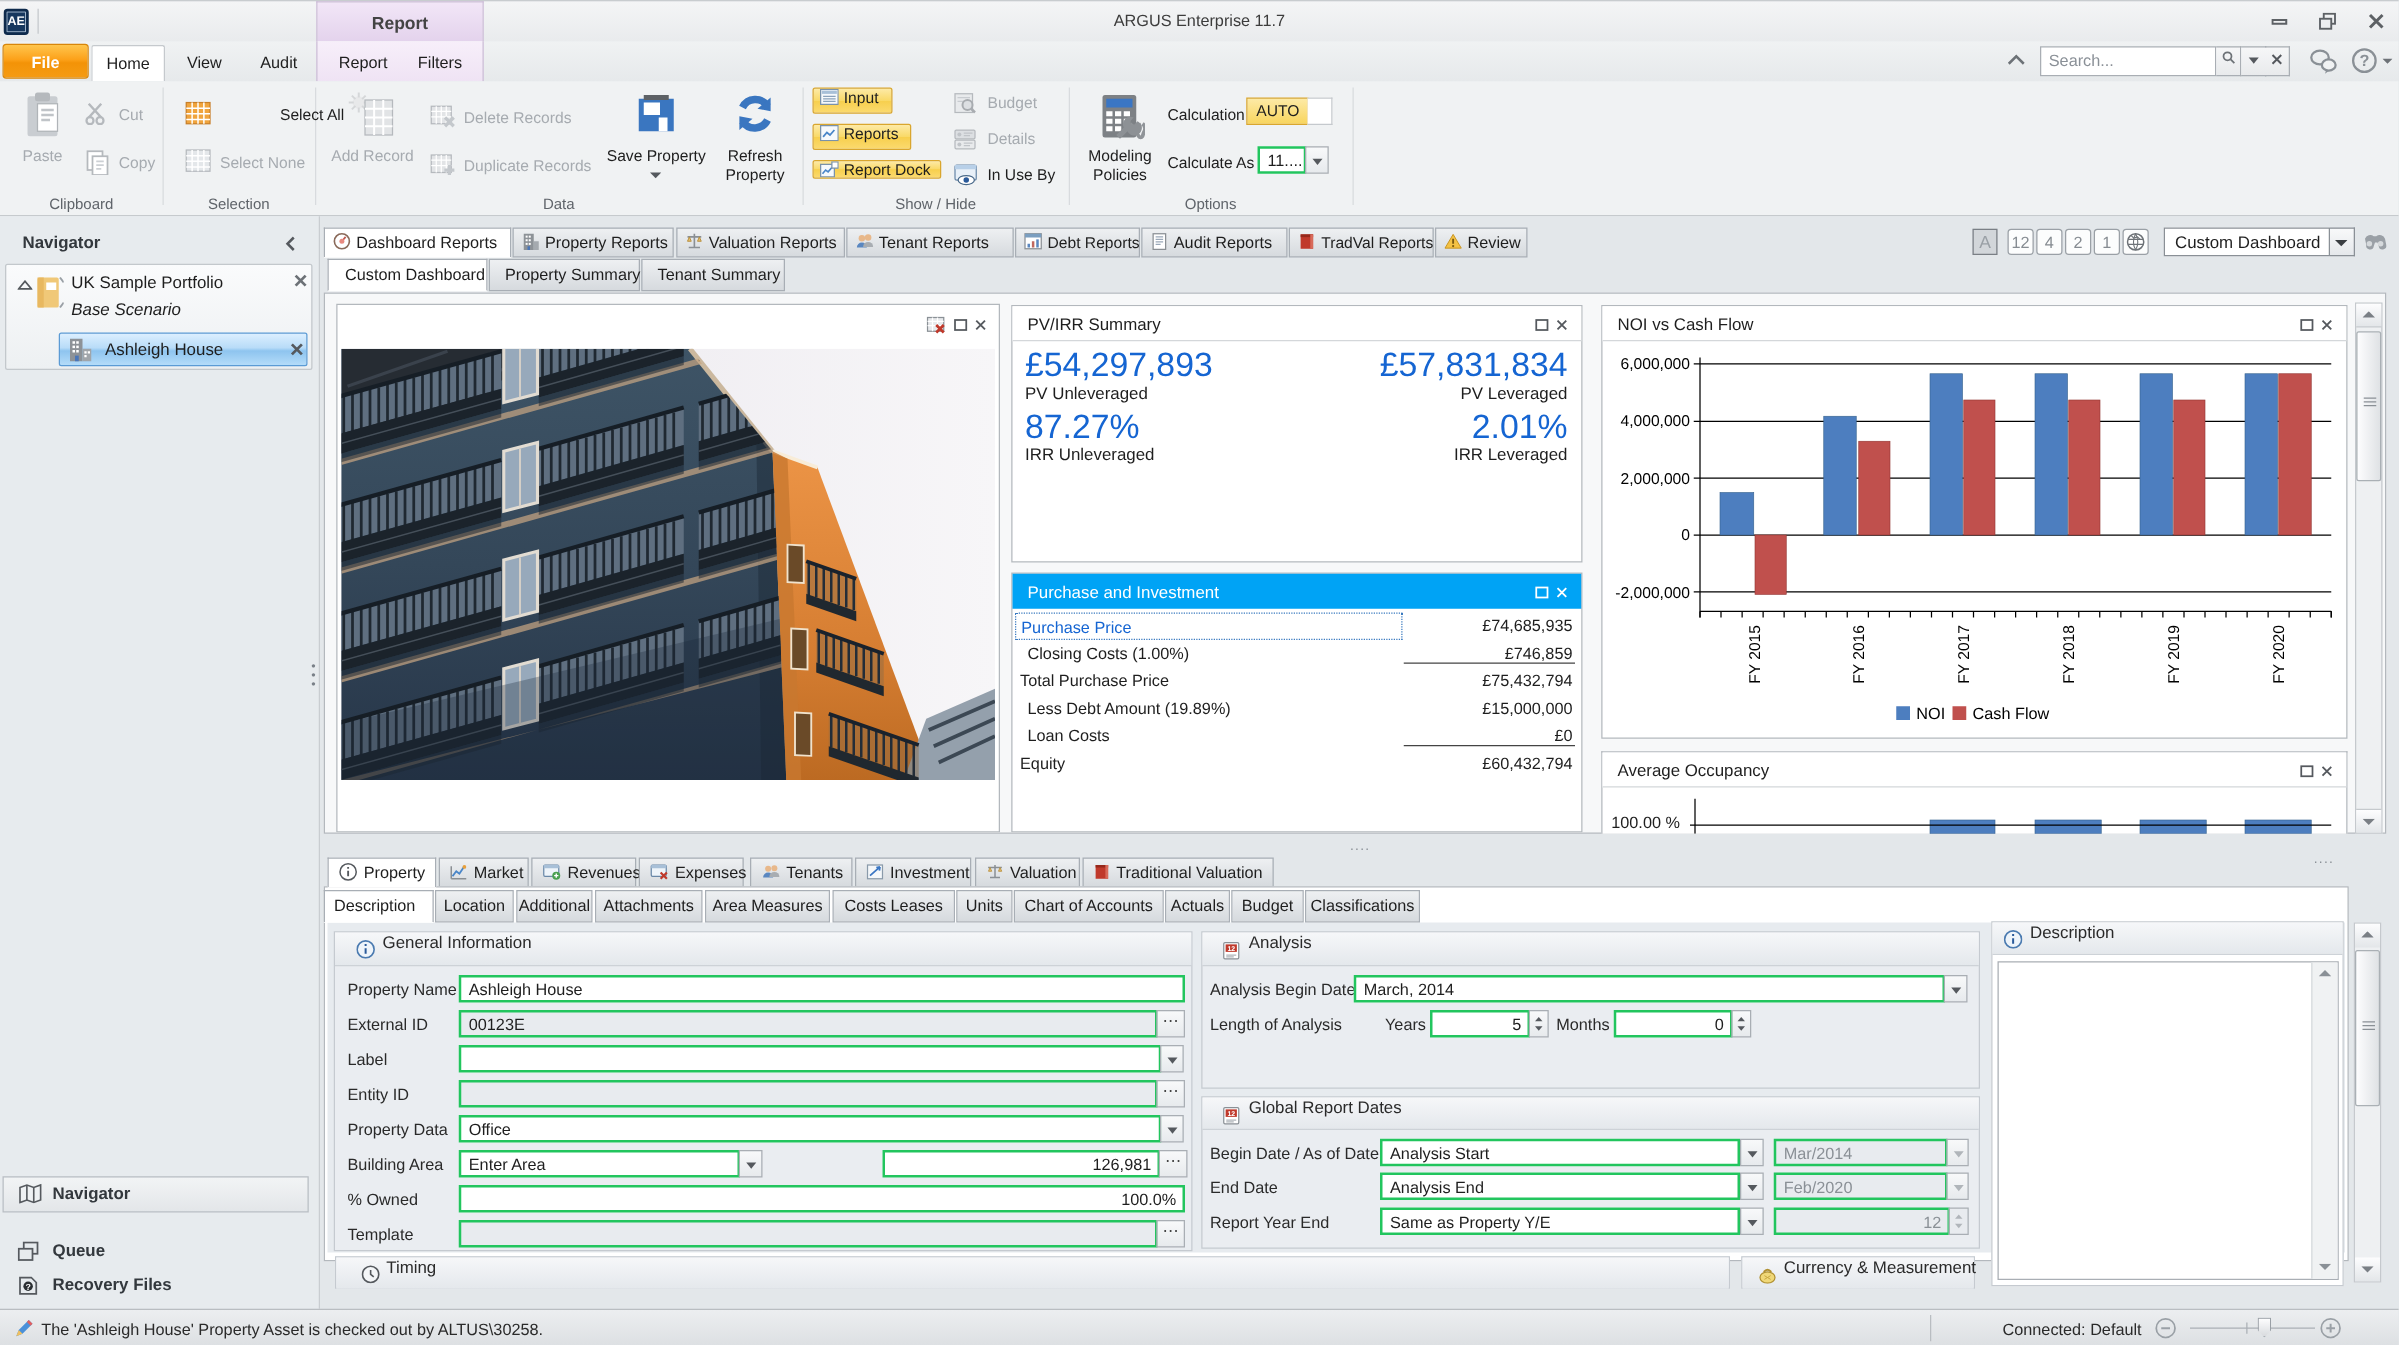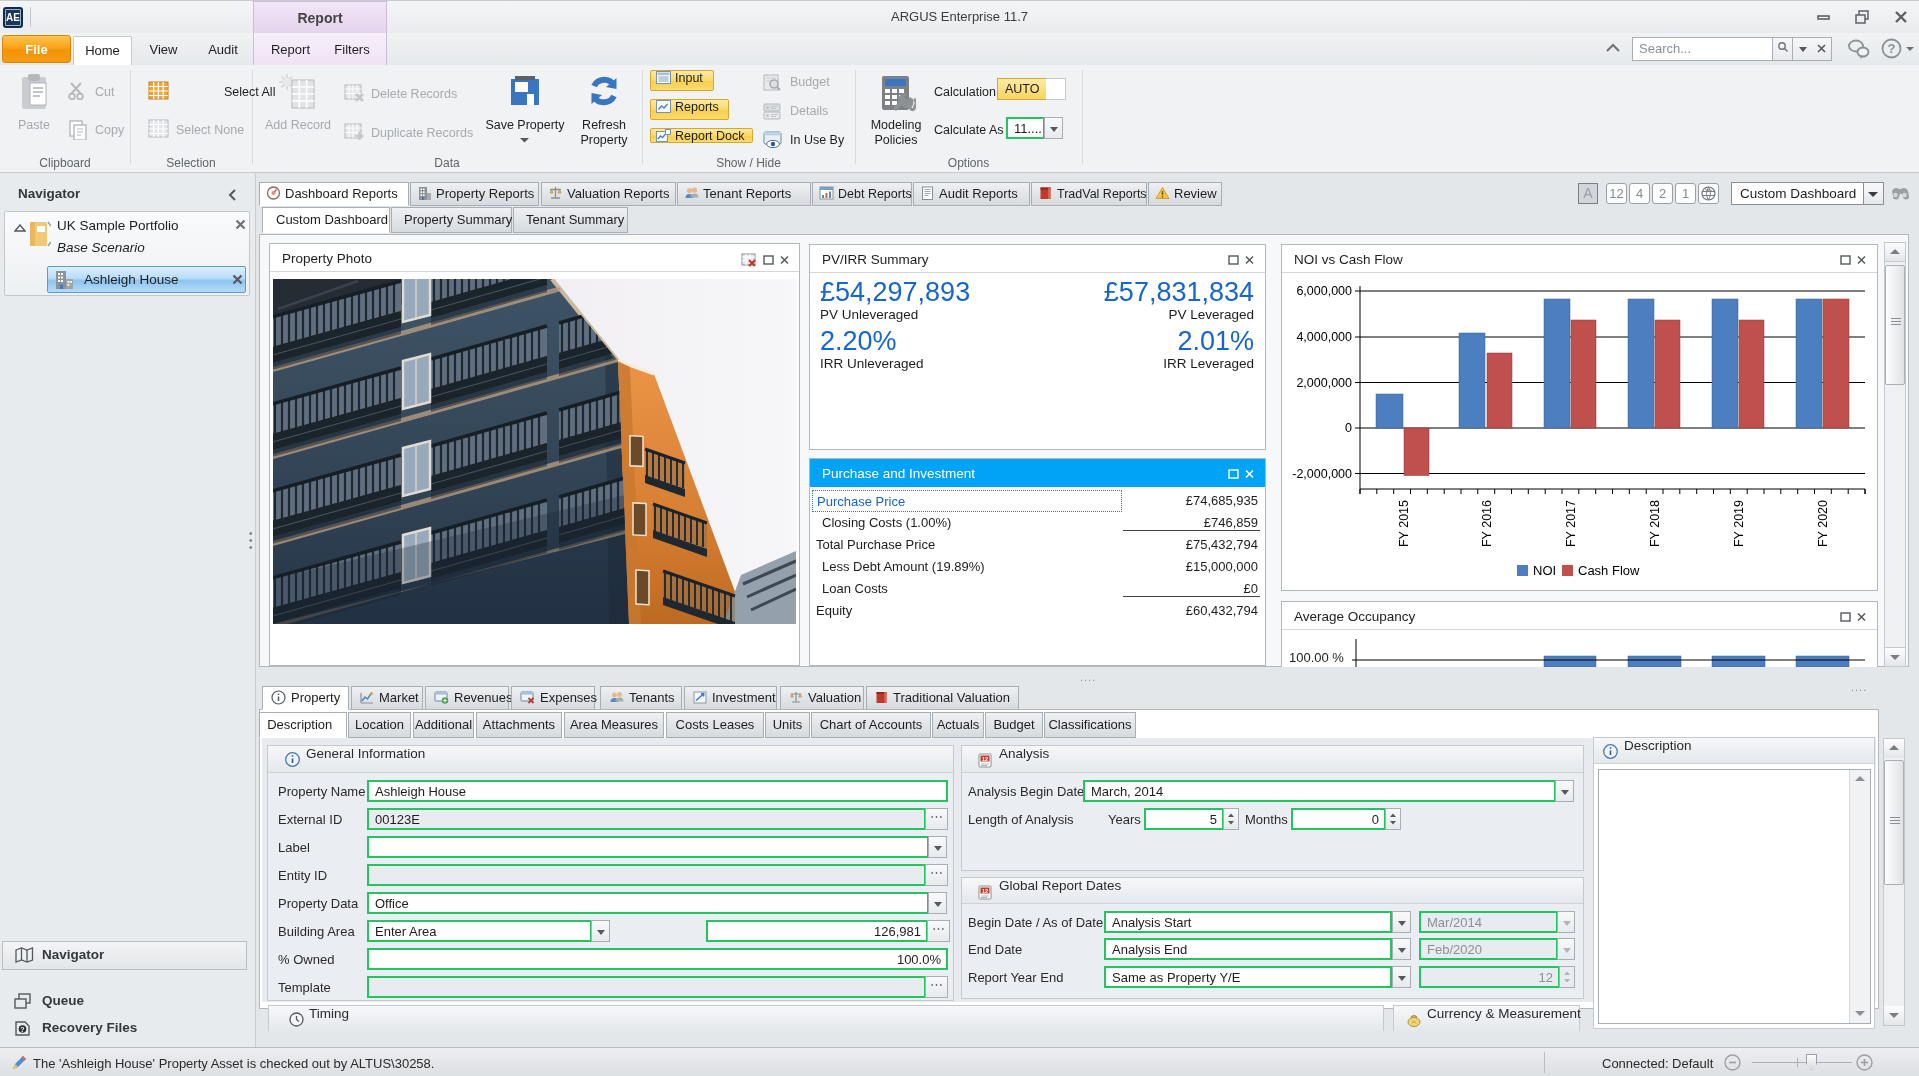--- a/index.html
+++ b/index.html
@@ -405,21 +405,20 @@
           <circle cx="14.5" cy="12" r="2.2" fill="#d5d9dc"></circle>
         </svg></div>
 
     <div class="tabsmall active" style="left:5px;top:34px;width:128px;padding-left:13px;">Custom Dashboard</div>
     <div class="tabsmall" style="left:134px;top:34px;width:121px;padding-left:12px;">Property Summary</div>
     <div class="tabsmall" style="left:256px;top:34px;width:115px;padding-left:12px;">Tenant Summary</div>
 
     <div id="dashwrap">
 
       <div class="panel" style="left:9px;top:8px;width:531px;height:423px;">
-        <div class="ptitle">Property Photo</div>
         <div class="picons"><svg width="50" height="16" viewBox="0 0 50 16">
               <rect x="1" y="2" width="13" height="11" fill="#e8eaec" stroke="#8a9096"></rect>
               <path d="M1 5 h13 M1 8.5 h13 M5 2 v11 M9 2 v11" stroke="#fff"></path>
               <path d="M8 8 l6 6 M14 8 l-6 6" stroke="#c0392b" stroke-width="2.2"></path>
               <rect x="23" y="4" width="9" height="8" fill="none" stroke="#55595e" stroke-width="1.4"></rect>
               <path d="M40 4.5 l7 7 M47 4.5 l-7 7" stroke="#55595e" stroke-width="1.5"></path>
             </svg></div>
         <svg style="position:absolute;left:3px;top:35px;" width="523" height="345" viewBox="0 0 523 345" preserveAspectRatio="none">
           <defs>
             <linearGradient id="sky" x1="0" y1="0" x2="1" y2="0">
@@ -561,21 +560,21 @@
       <div class="panel" style="left:549px;top:9px;width:457px;height:206px;">
         <div class="ptitle">PV/IRR Summary</div>
         <div class="picons"><svg width="30" height="14" viewBox="0 0 30 14">
               <rect x="2" y="3" width="9" height="8" fill="none" stroke="#55595e" stroke-width="1.4"></rect>
               <path d="M19 3.5 l7 7 M26 3.5 l-7 7" stroke="#55595e" stroke-width="1.5"></path>
             </svg></div>
         <div class="abs" style="left:10px;top:32px;font-size:27px;color:#1565d2;">£54,297,893</div>
         <div class="abs" style="left:10px;top:62px;font-size:13.5px;">PV Unleveraged</div>
         <div class="abs" style="right:11px;top:32px;font-size:27px;color:#1565d2;">£57,831,834</div>
         <div class="abs" style="right:11px;top:62px;font-size:13.5px;text-align:right;">PV Leveraged</div>
-        <div class="abs" style="left:10px;top:81px;font-size:27px;color:#1565d2;">2.20%</div>
+        <div class="abs" style="left:10px;top:81px;font-size:27px;color:#1565d2;">87.27%</div>
         <div class="abs" style="left:10px;top:111px;font-size:13.5px;">IRR Unleveraged</div>
         <div class="abs" style="right:11px;top:81px;font-size:27px;color:#1565d2;">2.01%</div>
         <div class="abs" style="right:11px;top:111px;font-size:13.5px;text-align:right;">IRR Leveraged</div>
       </div>
 
       <div class="panel" style="left:549px;top:223px;width:457px;height:208px;">
         <div class="ptitle" style="background:#00a3f5;color:#fff;border-bottom:none;">Purchase and Investment</div>
         <div class="picons"><svg width="30" height="14" viewBox="0 0 30 14">
               <rect x="2" y="3" width="9" height="8" fill="none" stroke="#fff" stroke-width="1.4"></rect>
               <path d="M19 3.5 l7 7 M26 3.5 l-7 7" stroke="#fff" stroke-width="1.5"></path>

